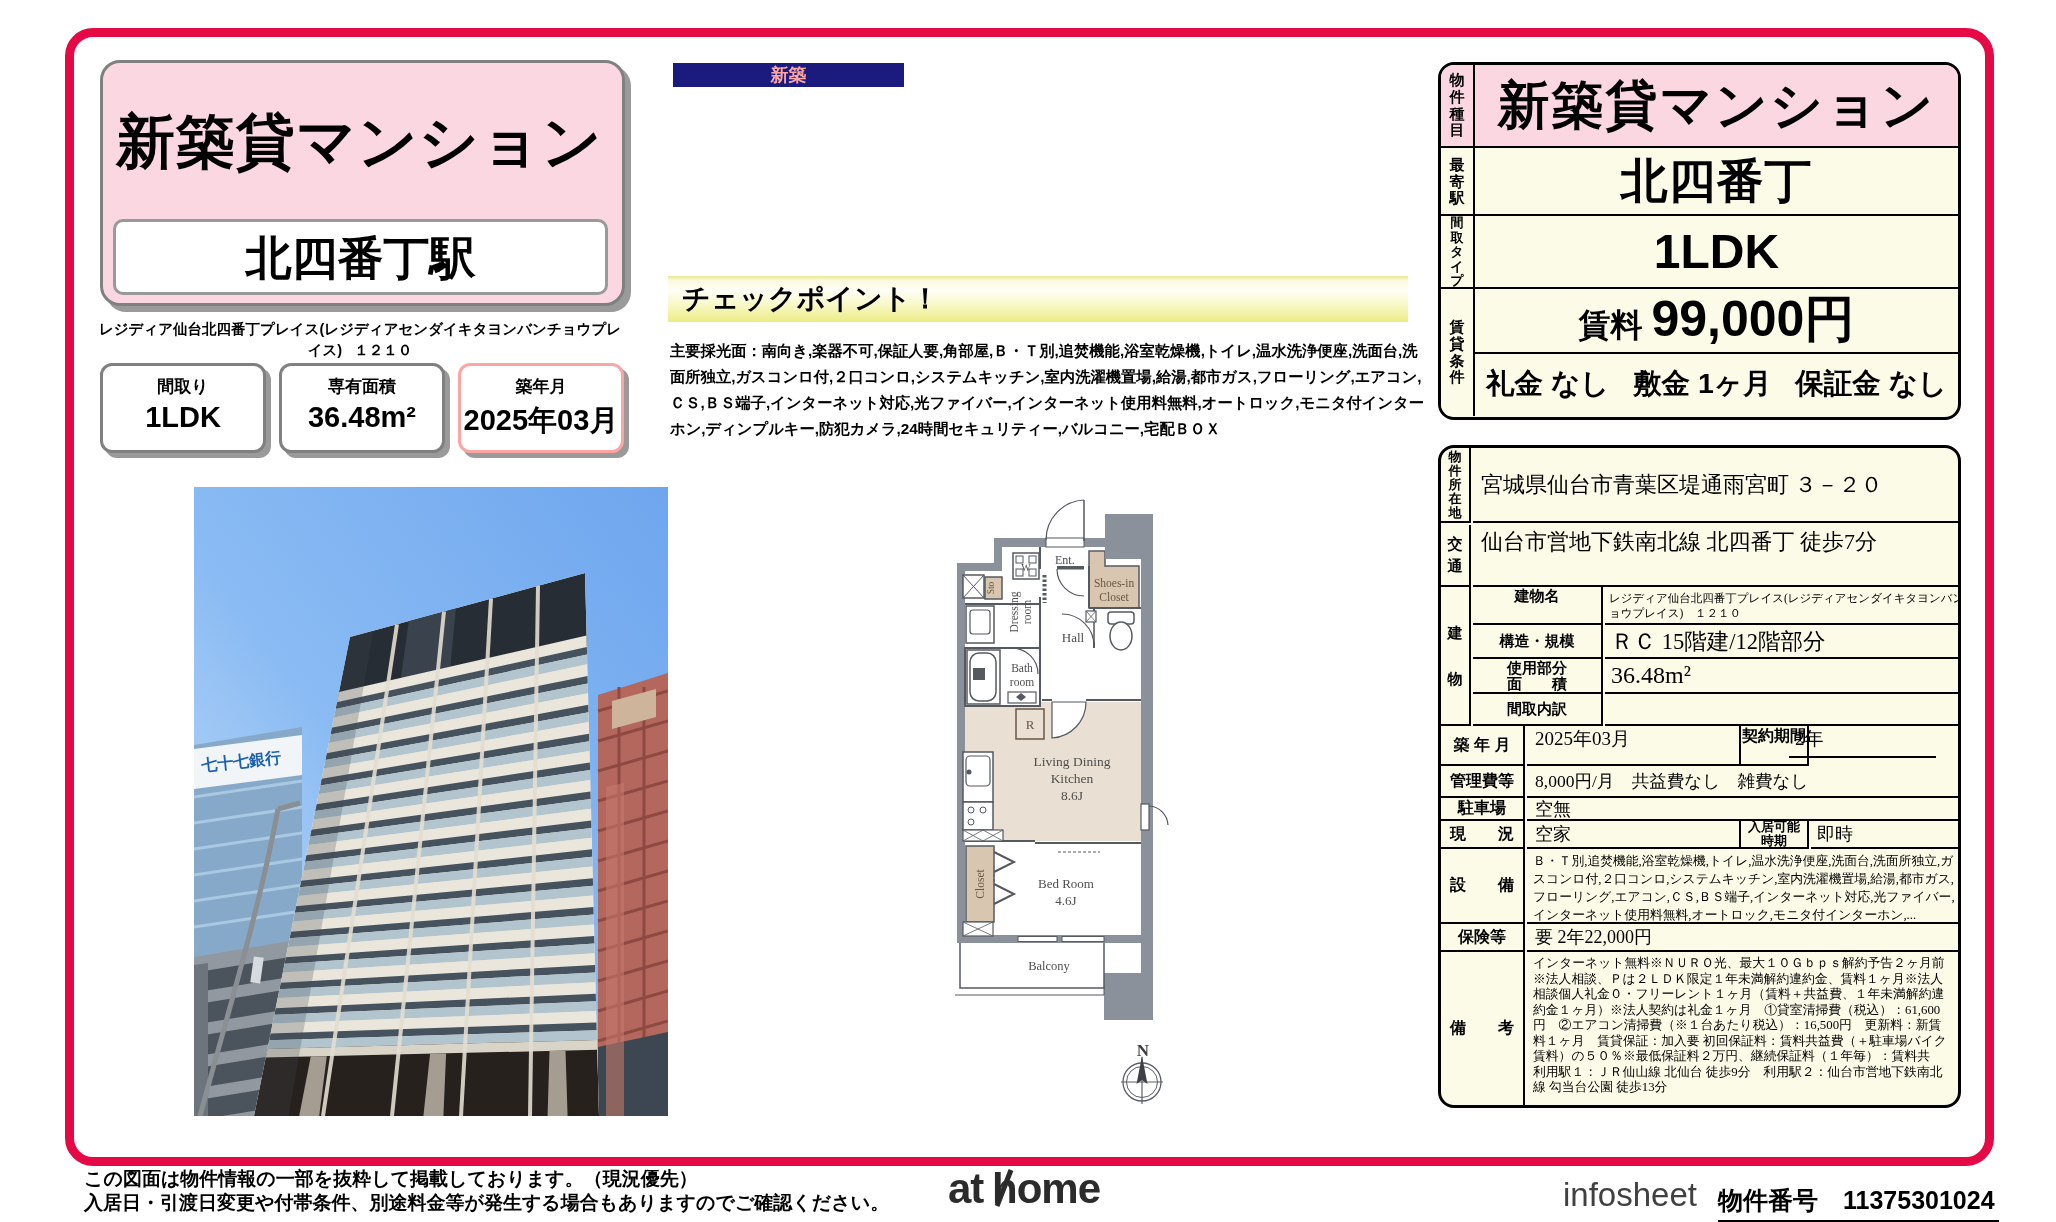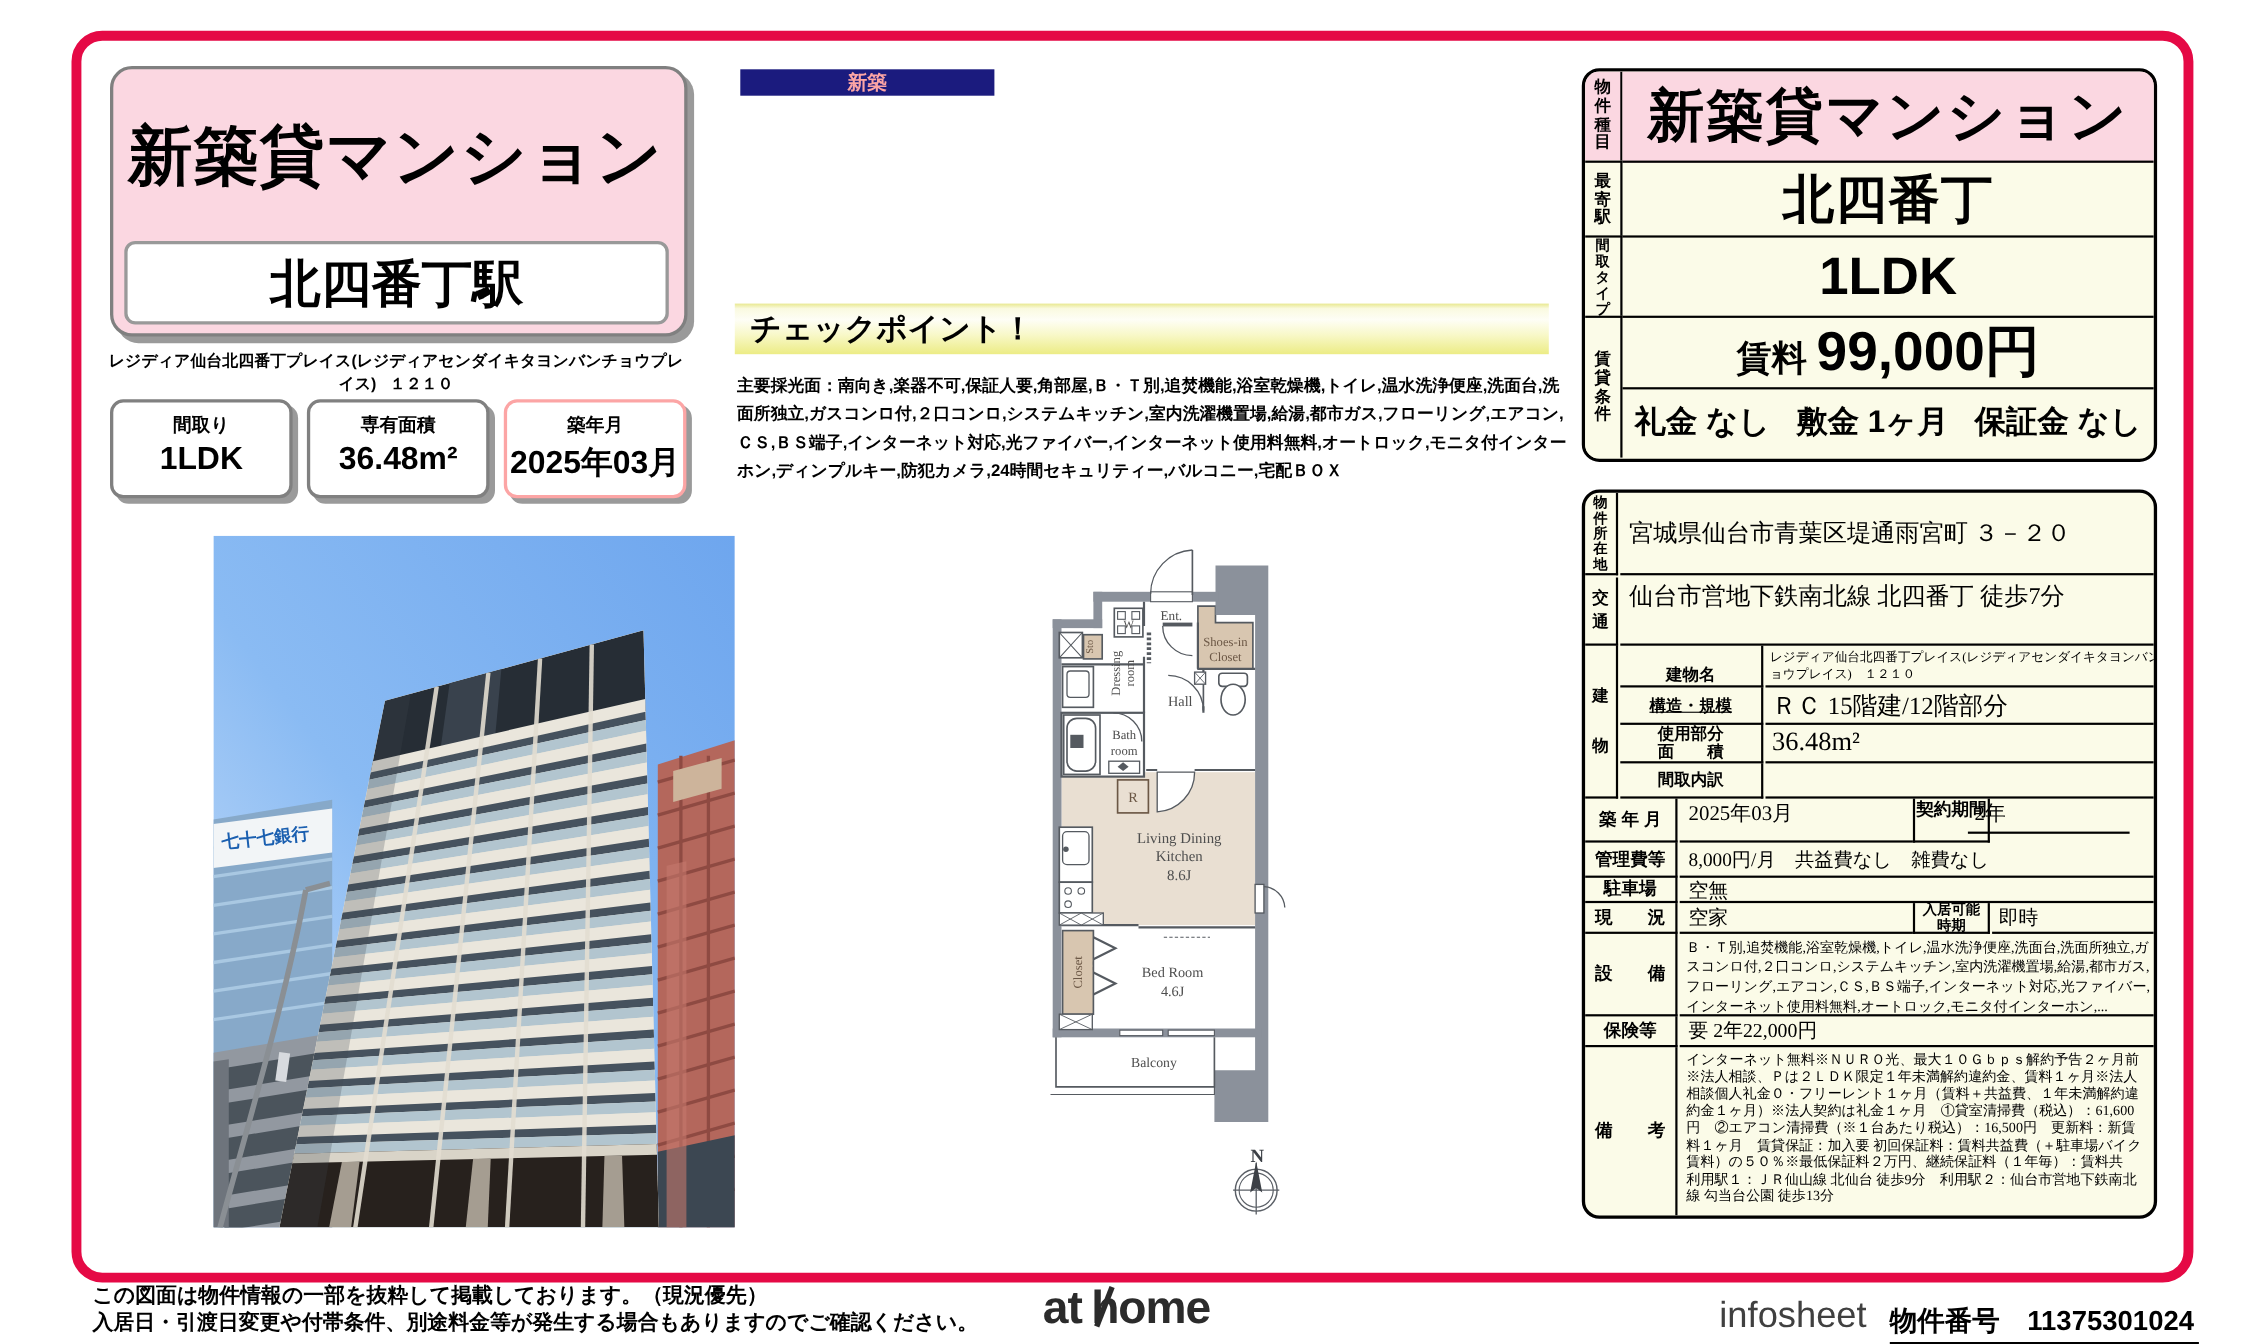--- a/index.html
+++ b/index.html
@@ -322,27 +322,27 @@
     </div>
 <div style="position:absolute;box-sizing:border-box;left:0px;top:77px;width:30px;height:62px;border-right:2px solid #000;border-bottom:2px solid #000;display:flex;align-items:center;justify-content:center;">
       <div style="font-size:15px;font-weight:bold;line-height:22px;text-align:center;font-family:'Liberation Sans',sans-serif;">交<br>通</div>
     </div>
 <div style="position:absolute;box-sizing:border-box;left:32px;top:77px;width:485px;height:62px;border-bottom:2px solid #000;display:flex;align-items:flex-start;padding-left:8px;padding-top:2px;">
       <span style="font-size:22px;">仙台市営地下鉄南北線 北四番丁 徒歩7分</span>
     </div>
 <div style="position:absolute;box-sizing:border-box;left:0px;top:139px;width:30px;height:139px;border-right:2px solid #000;border-bottom:2px solid #000;display:flex;align-items:center;justify-content:center;">
       <div style="font-size:15px;font-weight:bold;line-height:46px;text-align:center;font-family:'Liberation Sans',sans-serif;">建<br>物</div>
     </div>
-<div style="position:absolute;box-sizing:border-box;left:32px;top:139px;width:130px;height:38px;border-right:2px solid #000;border-bottom:2px solid #000;display:flex;align-items:flex-end;justify-content:center;">
+<div style="position:absolute;box-sizing:border-box;left:32px;top:139px;width:130px;height:38px;border-right:2px solid #000;border-bottom:2px solid #000;display:flex;align-items:flex-start;justify-content:center;">
       <div style="font-size:15px;font-weight:bold;font-family:'Liberation Sans',sans-serif;">建物名</div>
     </div>
 <div style="position:absolute;box-sizing:border-box;left:164px;top:139px;width:353px;height:38px;border-bottom:2px solid #000;">
       <span style="font-size:11.5px;line-height:15px;display:block;padding:4px 4px;white-space:nowrap;">レジディア仙台北四番丁プレイス(レジディアセンダイキタヨンバンチ<br>ョウプレイス)　１２１０</span>
     </div>
-<div style="position:absolute;box-sizing:border-box;left:32px;top:177px;width:130px;height:34px;border-right:2px solid #000;border-bottom:2px solid #000;display:flex;align-items:center;justify-content:center;text-decoration:underline;">
+<div style="position:absolute;box-sizing:border-box;left:32px;top:177px;width:130px;height:34px;border-right:2px solid #000;border-bottom:2px solid #000;display:flex;align-items:center;justify-content:center;">
       <div style="font-size:15px;font-weight:bold;font-family:'Liberation Sans',sans-serif;">構造・規模</div>
     </div>
 <div style="position:absolute;box-sizing:border-box;left:164px;top:177px;width:353px;height:34px;border-bottom:2px solid #000;display:flex;align-items:center;padding-left:6px;">
       <span style="font-size:22.5px;">ＲＣ 15階建/12階部分</span>
     </div>
 <div style="position:absolute;box-sizing:border-box;left:32px;top:211px;width:130px;height:35px;border-right:2px solid #000;border-bottom:2px solid #000;display:flex;align-items:center;justify-content:center;padding:0 8px;">
       <div style="font-size:15px;font-weight:bold;font-family:'Liberation Sans',sans-serif;line-height:16px;">
         <div style="display:flex;justify-content:space-between;">
           <span>使用部分</span>
         </div>

